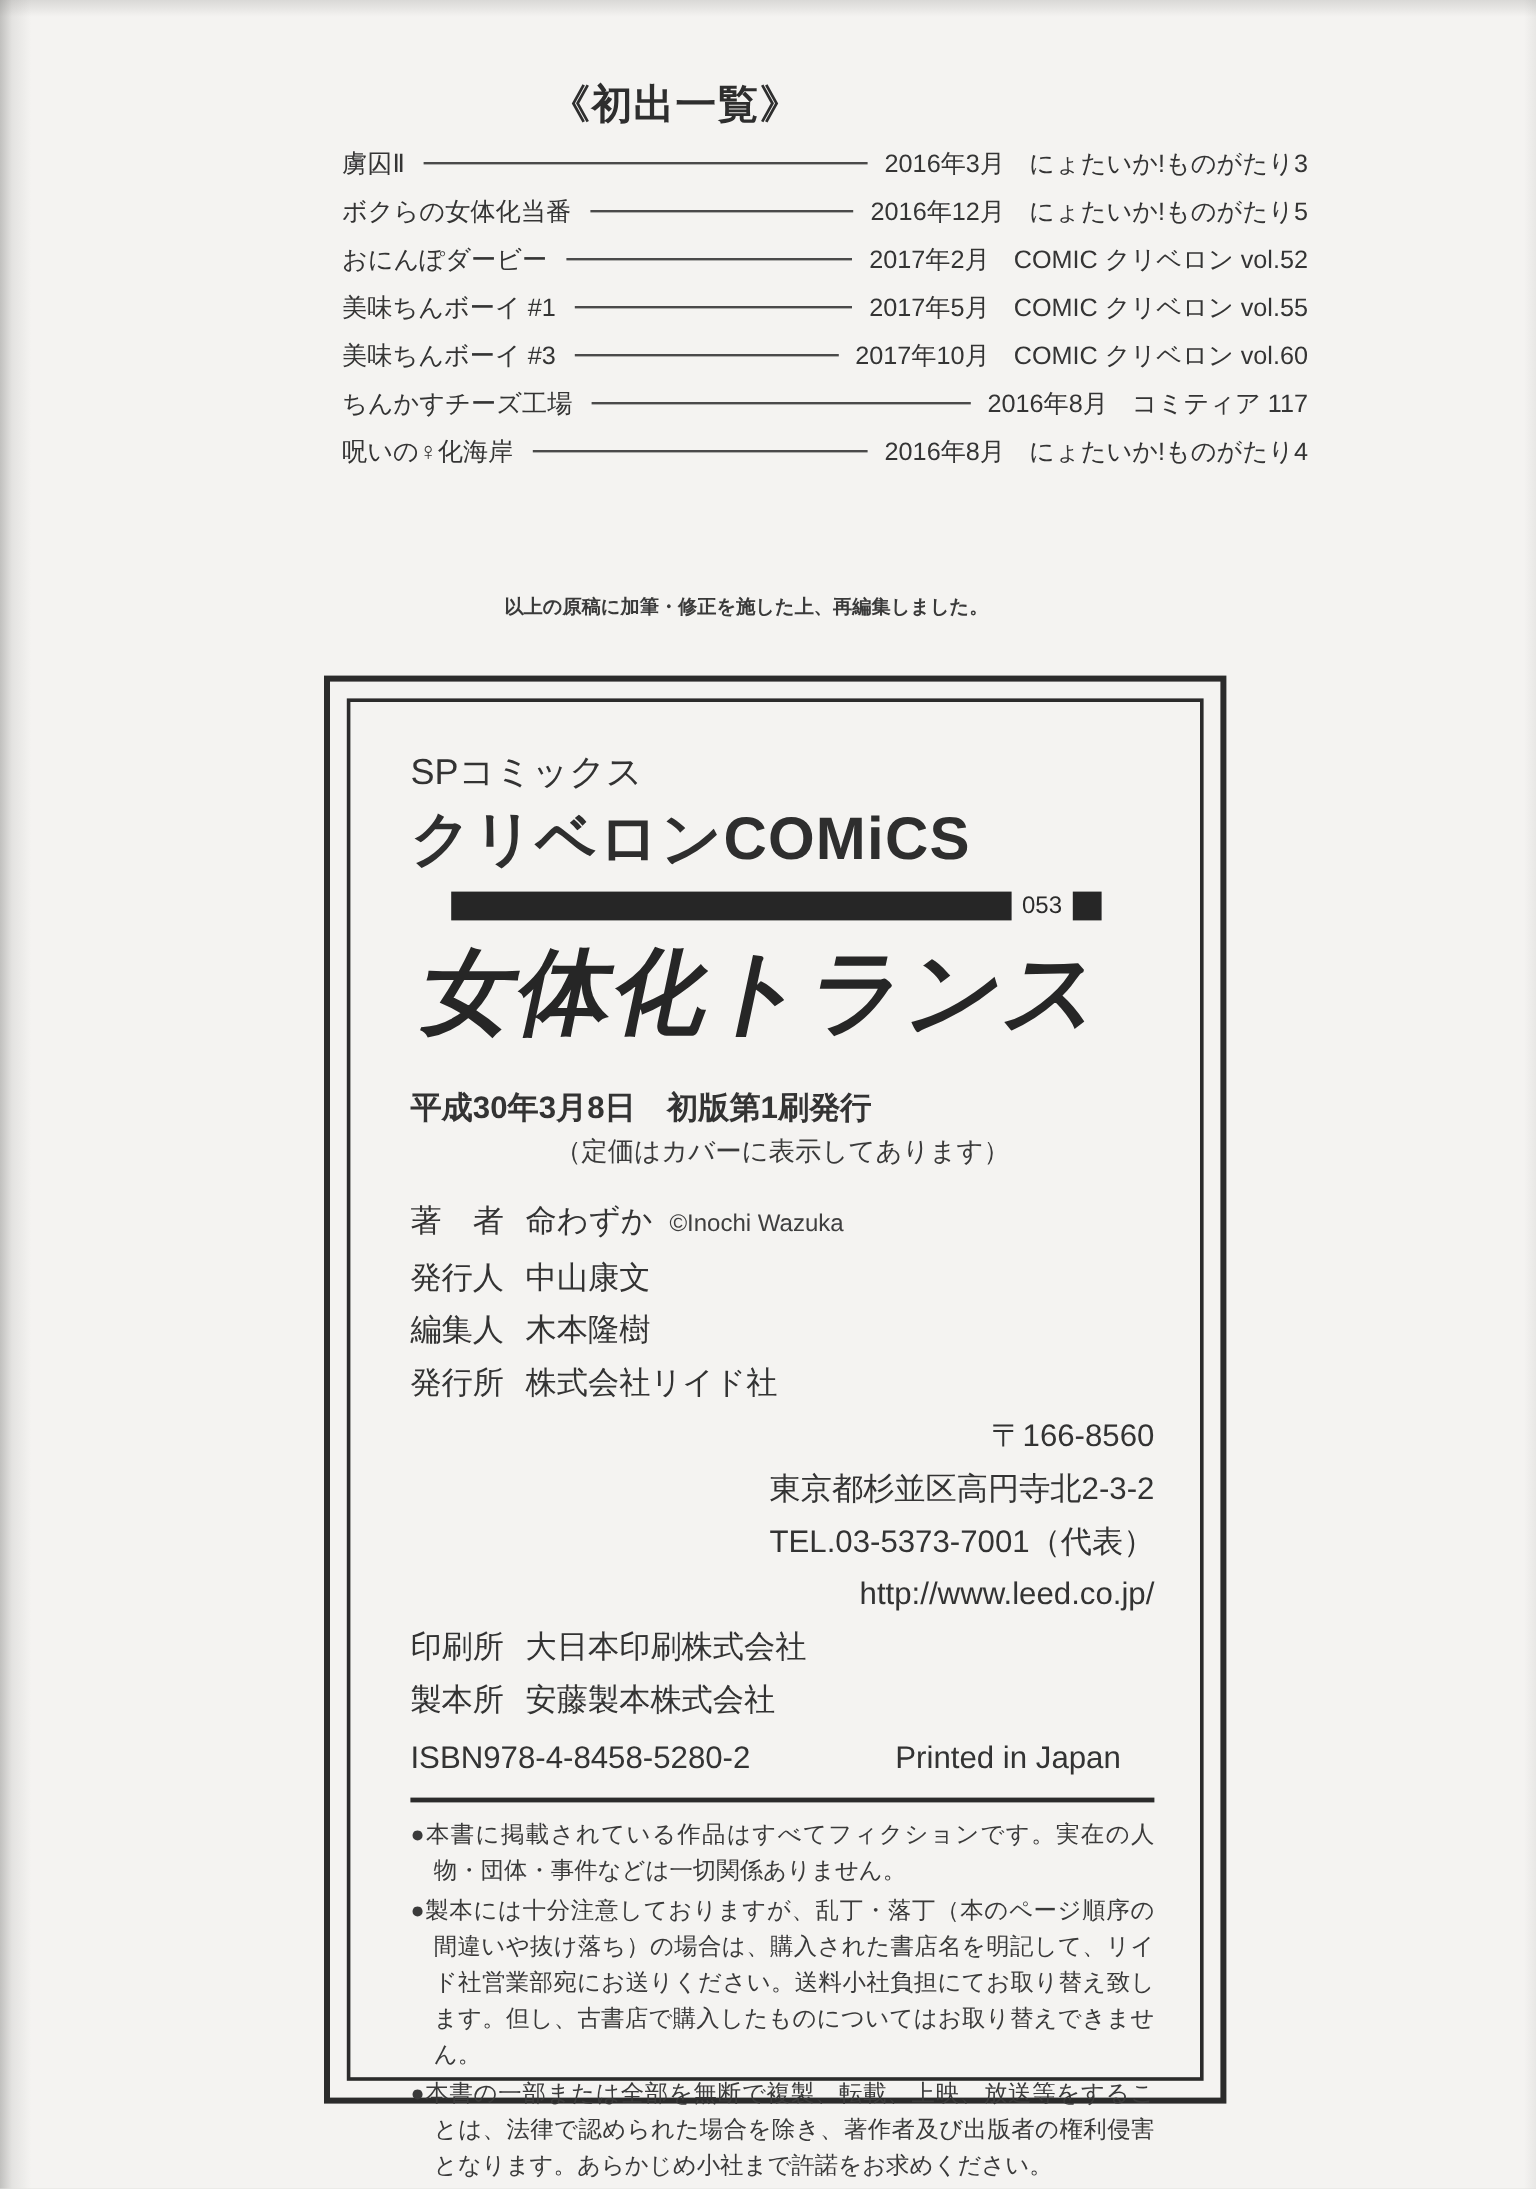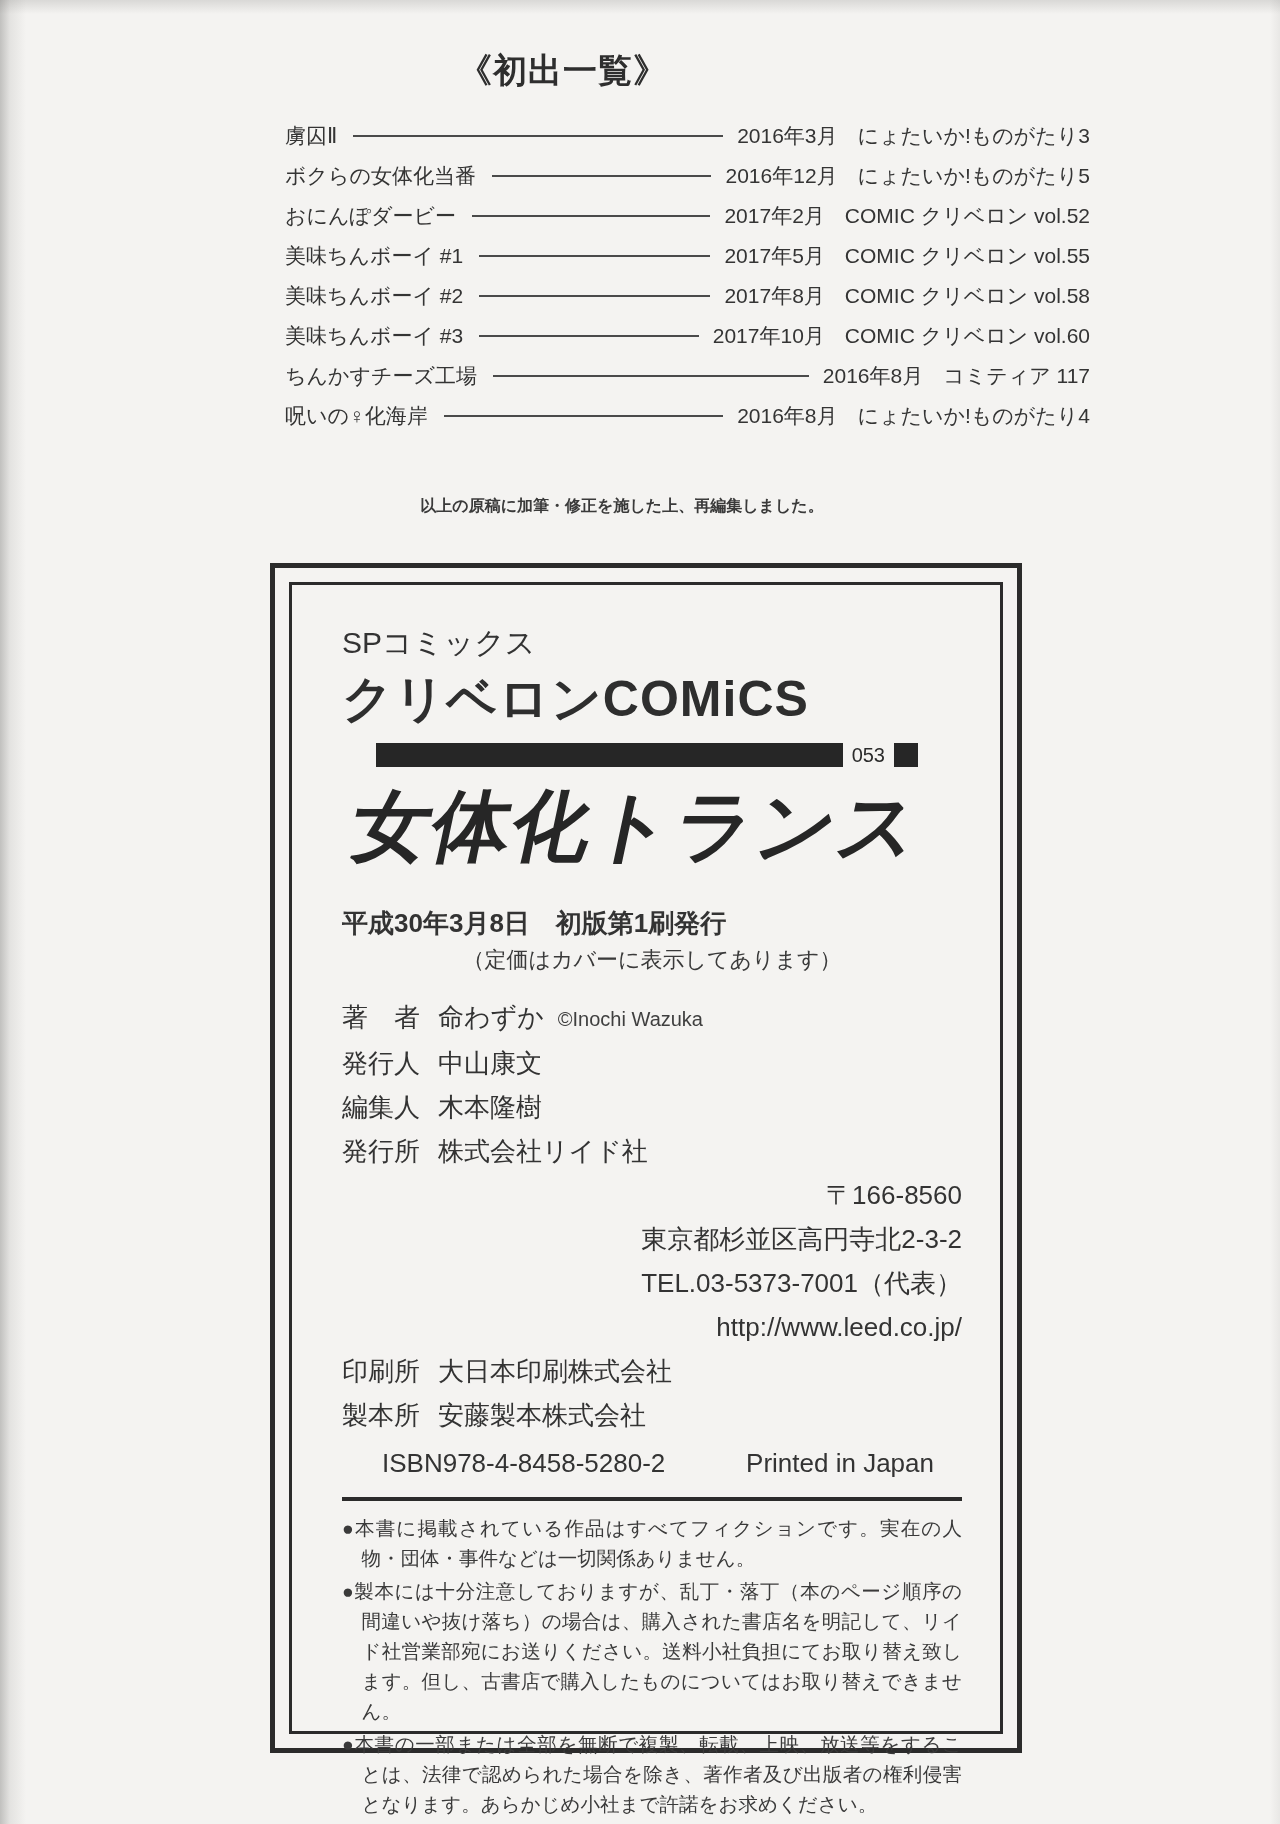--- a/index.html
+++ b/index.html
@@ -12,21 +12,21 @@
       linear-gradient(180deg, rgba(110,110,108,.20) 0px, rgba(110,110,108,0) 14px),
       linear-gradient(270deg, rgba(130,130,128,.10) 0px, rgba(130,130,128,0) 10px),
       #f4f3f1;
     font-family:"Liberation Sans","DejaVu Sans",sans-serif;
     color:#333;
     overflow:hidden;
   }
 
   
   .list-title{
-    position:absolute; left:563px; top:48px;
+    position:absolute; left:563px; top:64px;
     transform:translateX(-50%);
     font-size:34px; font-weight:700; color:#2e2e2e;
     white-space:nowrap; letter-spacing:1px;
   }
   .pub-list{
     position:absolute; left:285px; top:116px; width:805px;
   }
   .row{
     display:flex; align-items:center;
     height:40px;
@@ -100,21 +100,21 @@
   .staff-label{ display:inline-block; width:78px; margin-right:18px; font-weight:500; }
   .staff-value{ font-weight:500; }
   .staff-credit{ margin-left:14px; font-size:20px; color:#3f3f3f; }
   .addr-line{
     padding-left:96px; line-height:44px; font-size:26px;
     color:#333; white-space:nowrap; font-weight:500;
   }
   .isbn-row{
     display:flex; align-items:baseline;
     margin-top:4px; line-height:44px;
-    font-size:26px; color:#333; white-space:nowrap; font-weight:500;margin-left:40px;
+    font-size:26px; color:#333; white-space:nowrap; font-weight:500;
   }
   .printed-in{ margin-left:auto; margin-right:28px; }
   .divider{ margin-top:12px; height:4px; background:#2b2b2b; }
   .notices{ margin-top:12px; }
   .notice{
     margin:0 0 3px 0;
     padding-left:1em; text-indent:-1em;
     font-size:19.5px; line-height:30px; color:#3a3a3a;
     text-align:justify;
   }
@@ -145,26 +145,20 @@
       <span class="row-date">2017年2月</span>
       <span class="row-pub">COMIC クリベロン vol.52</span>
     </div>
     <div class="row">
       <span class="row-title">美味ちんボーイ #1</span>
       <span class="row-line"></span>
       <span class="row-date">2017年5月</span>
       <span class="row-pub">COMIC クリベロン vol.55</span>
     </div>
     <div class="row">
-      <span class="row-title">美味ちんボーイ #2</span>
-      <span class="row-line"></span>
-      <span class="row-date">2017年8月</span>
-      <span class="row-pub">COMIC クリベロン vol.58</span>
-    </div>
-    <div class="row">
       <span class="row-title">美味ちんボーイ #3</span>
       <span class="row-line"></span>
       <span class="row-date">2017年10月</span>
       <span class="row-pub">COMIC クリベロン vol.60</span>
     </div>
     <div class="row">
       <span class="row-title">ちんかすチーズ工場</span>
       <span class="row-line"></span>
       <span class="row-date">2016年8月</span>
       <span class="row-pub">コミティア 117</span>

